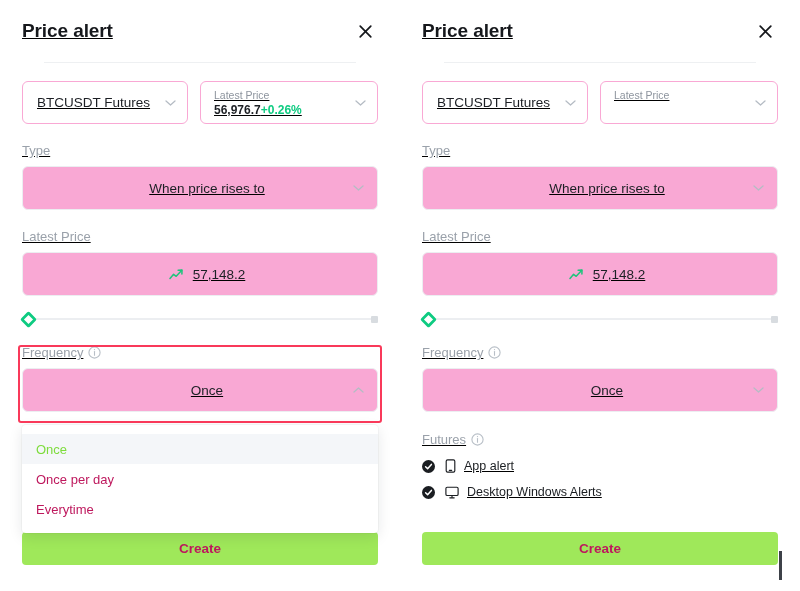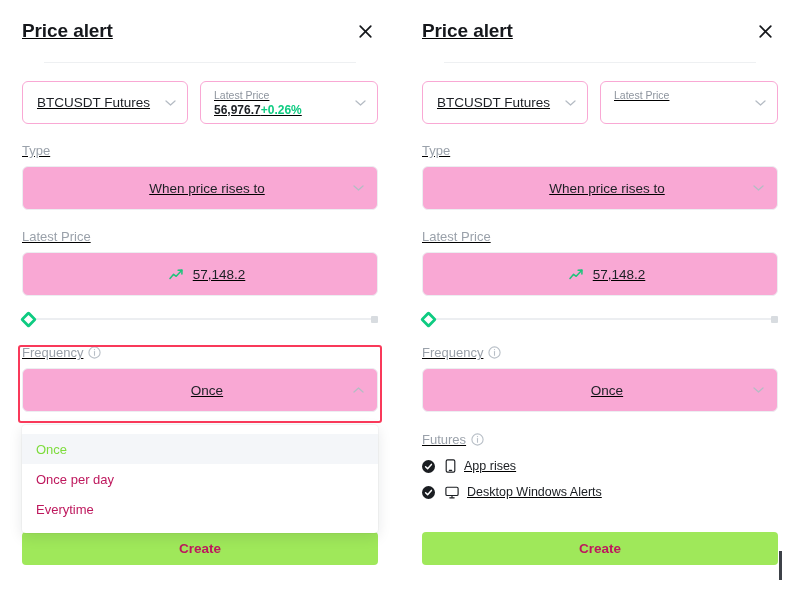--- a/index.html
+++ b/index.html
@@ -346,21 +346,21 @@
               <circle cx="6.5" cy="6.5" r="6.5" fill="currentColor"></circle>
               <path d="M3.6 6.7 L5.6 8.7 L9.4 4.4" fill="none" stroke="#fff" stroke-width="1.5" stroke-linecap="round" stroke-linejoin="round"></path>
             </svg>
           </span>
           <span class="dev-icon">
             <svg width="11" height="14" viewBox="0 0 11 14" fill="none" stroke="currentColor" stroke-width="1.15">
               <rect x="1.2" y="0.9" width="8.6" height="12.2" rx="1.4"></rect>
               <path d="M4.3 11.3 L6.7 11.3" stroke-linecap="round"></path>
             </svg>
           </span>
-          <span class="method-text">App rises</span>
+          <span class="method-text">App alert</span>
         </div>
 
         <div class="method-row">
           <span class="check-icon">
             <svg width="13" height="13" viewBox="0 0 13 13">
               <circle cx="6.5" cy="6.5" r="6.5" fill="currentColor"></circle>
               <path d="M3.6 6.7 L5.6 8.7 L9.4 4.4" fill="none" stroke="#fff" stroke-width="1.5" stroke-linecap="round" stroke-linejoin="round"></path>
             </svg>
           </span>
           <span class="dev-icon">

